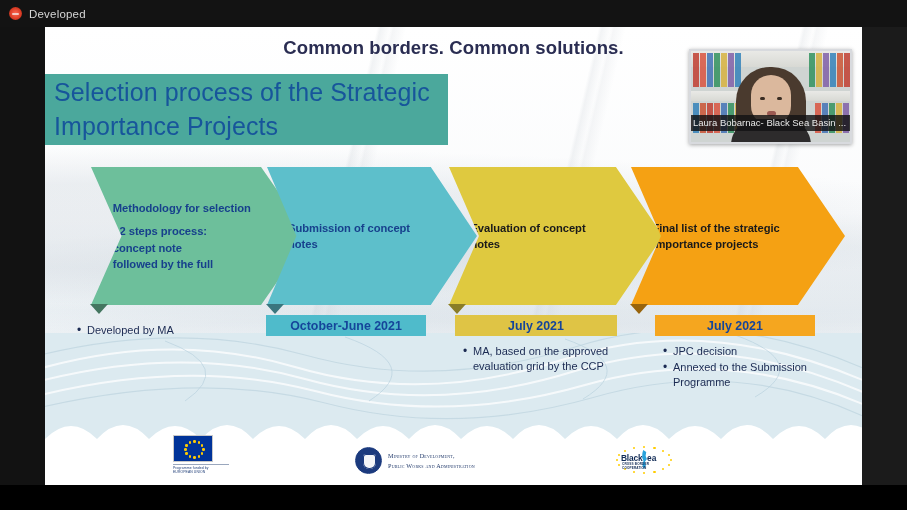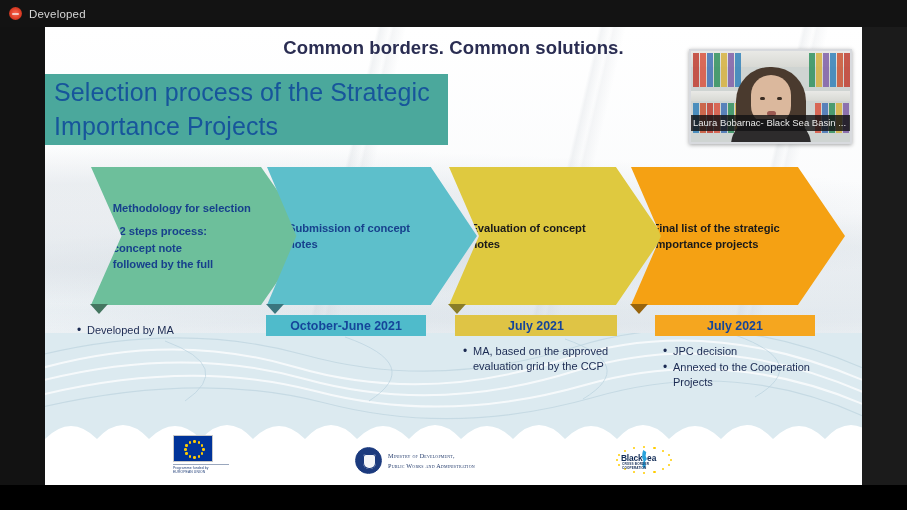--- a/index.html
+++ b/index.html
@@ -389,21 +389,21 @@
         <div class="col" style="left: 410px; width: 162px;">
           <div class="date-bar" style="background: rgb(223, 196, 69);">July 2021</div>
           <ul class="bullets">
             <li>MA, based on the approved evaluation grid by the CCP</li>
           </ul>
         </div>
         <div class="col" style="left: 610px; width: 160px;">
           <div class="date-bar" style="background: rgb(245, 166, 31);">July 2021</div>
           <ul class="bullets">
             <li>JPC decision</li>
-            <li>Annexed to the Cooperation Projects</li>
+            <li>Annexed to the Submission Programme</li>
           </ul>
         </div>
       </div>
 
     <div id="footer">
 
       <div class="logo" id="eu-logo">
         <div class="eu-flag">
             <span class="eu-star" style="left: 19px; top: 4.5px;"></span>
             <span class="eu-star" style="left: 23.5px; top: 5.5718px;"></span>

